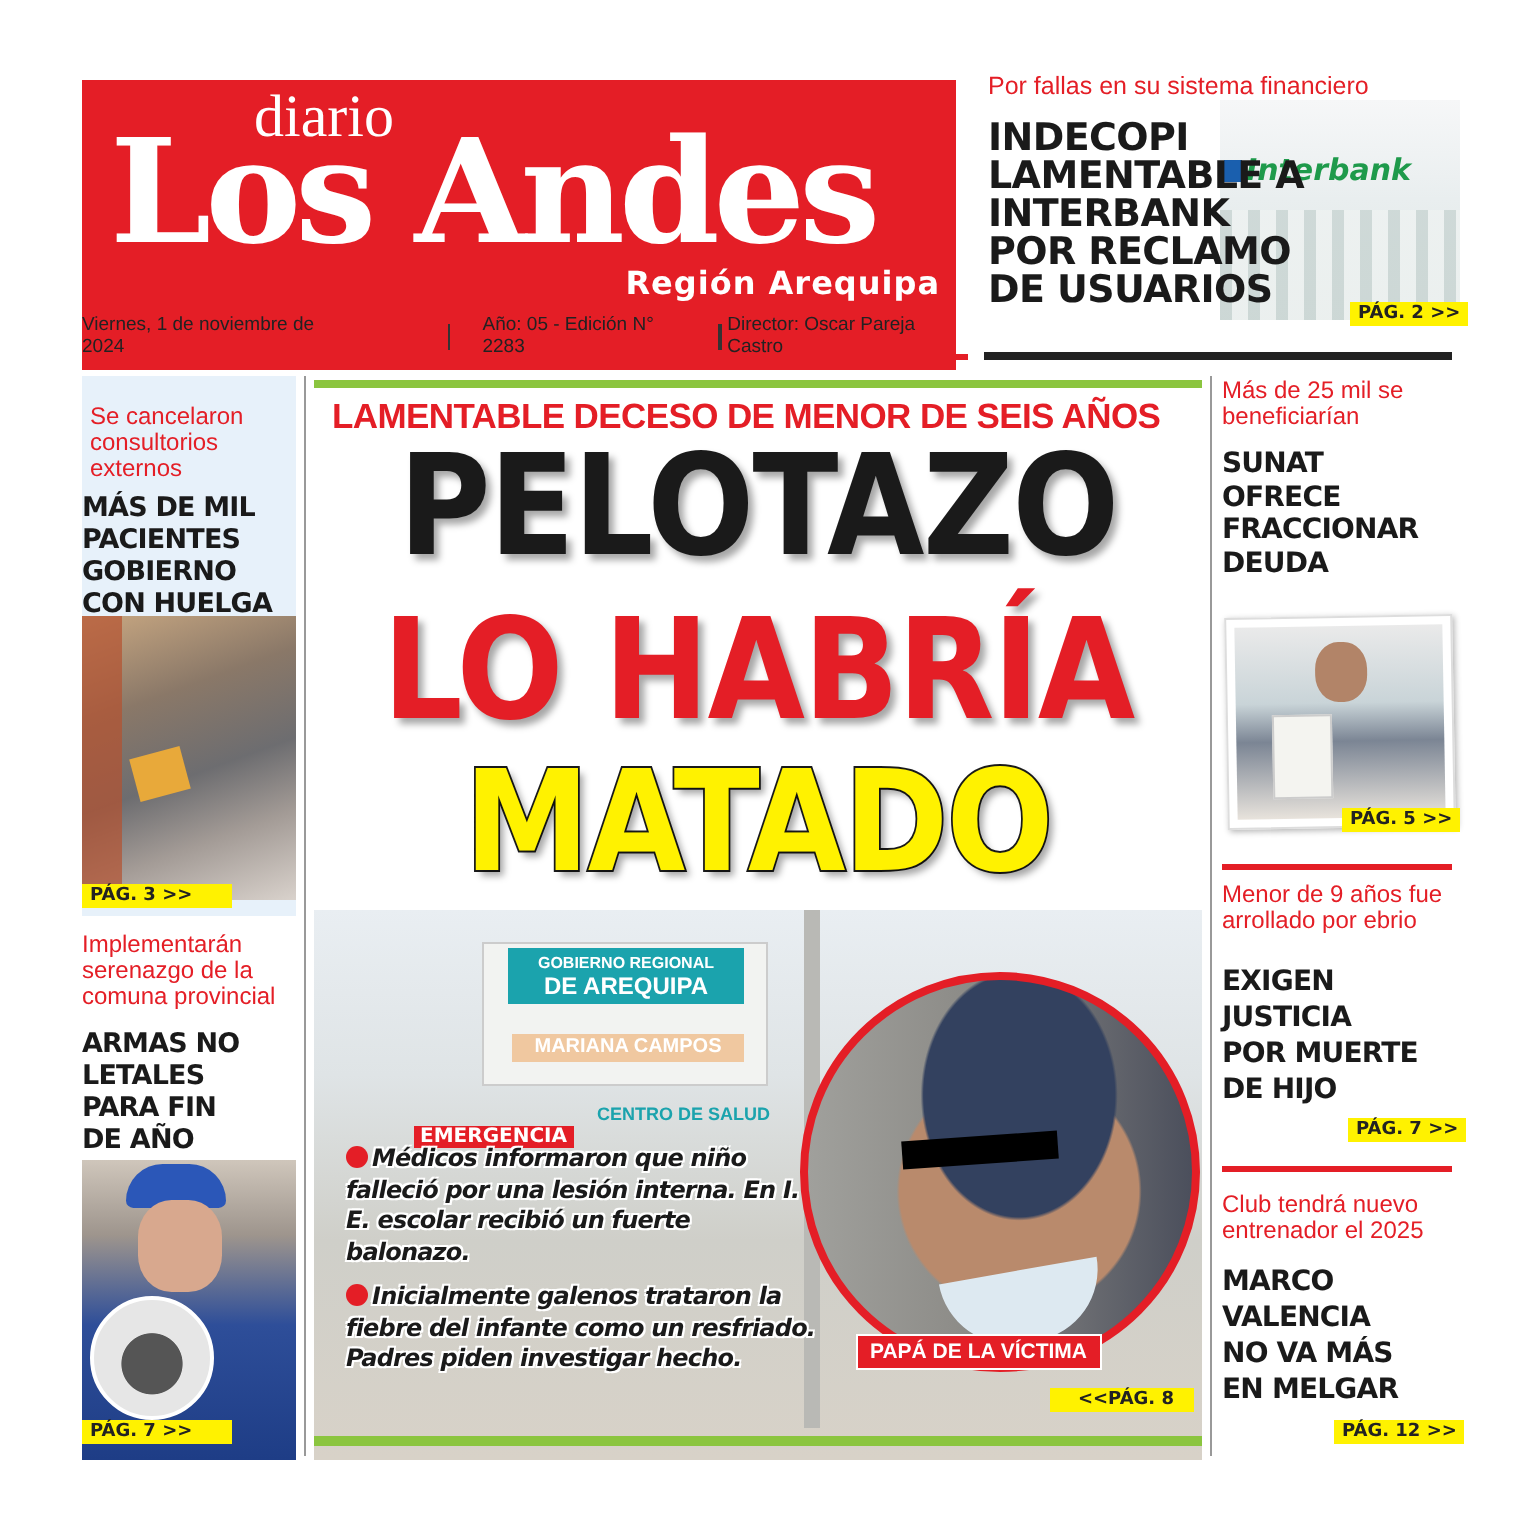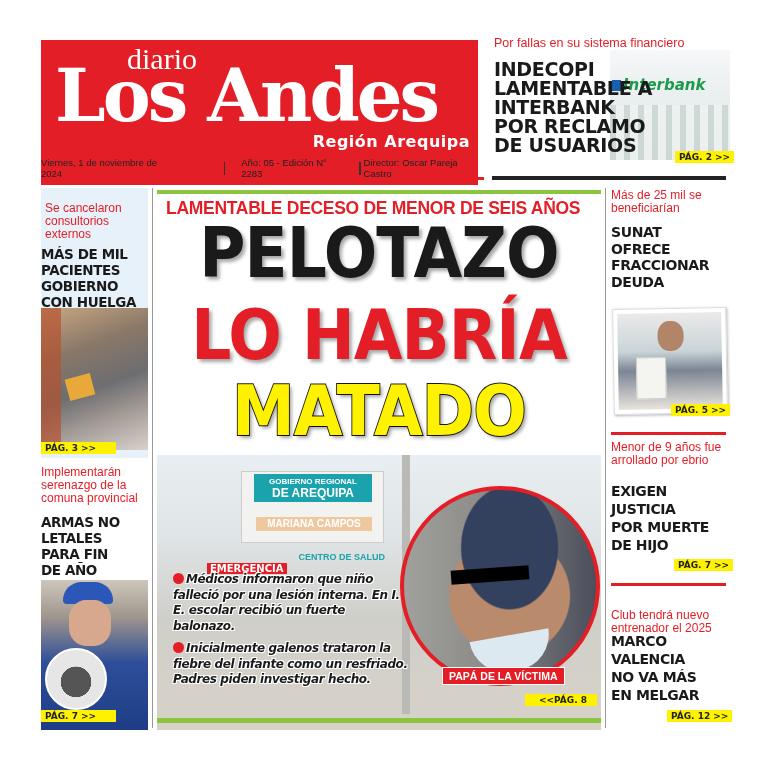--- a/index.html
+++ b/index.html
@@ -66,21 +66,21 @@
   .pole { position: absolute; left: 245px; top: 0; width: 8px; height: 259px; background: #b9b9b5; }
   .bullets { position: absolute; left: 16px; top: 117px; width: 235px; color: #1a1a1a; font-family: "DejaVu Sans", sans-serif; font-weight: bold; font-style: italic; font-size: 12px; line-height: 15.5px; letter-spacing: -0.4px;
              text-shadow: -1px -1px 0 #fff, 1px -1px 0 #fff, -1px 1px 0 #fff, 1px 1px 0 #fff; }
   .bullets p { margin-bottom: 7px; }
   .dot { display: inline-block; width: 11px; height: 11px; border-radius: 50%; background: #e41e26; vertical-align: -1px; margin-right: 2px; }
 
   .circle { position: absolute; left: 243px; top: 31px; width: 200px; height: 200px; border-radius: 50%; border: 4px solid #e41e26; overflow: hidden;
             background: radial-gradient(ellipse at 55% 30%, #33415f 0 32%, transparent 33%), radial-gradient(ellipse at 55% 55%, #b98a6c 0 40%, transparent 41%), linear-gradient(90deg, #a0a09c 0%, #8d8c88 40%, #4b4f5c 100%); }
   .circle .bar { position: absolute; left: 47px; top: 78px; width: 78px; height: 14px; background: #000; transform: rotate(-4deg); }
   .circle .mask { position: absolute; left: 68px; top: 145px; width: 80px; height: 36px; background: #dde9f1; border-radius: 0 0 40px 40px; transform: rotate(-10deg); }
-  .victim-label { position: absolute; left: 285px; top: 212px; background: #e41e26; color: #fff; font-weight: bold; font-size: 10.5px; padding: 2px 6px; border: 1px solid #fff; white-space: nowrap; }
+  .victim-label { position: absolute; left: 271px; top: 212px; background: #e41e26; color: #fff; font-weight: bold; font-size: 10.5px; padding: 2px 6px; border: 1px solid #fff; white-space: nowrap; }
   .center-pag { position: absolute; right: 4px; top: 239px; }
 
   
   .rc { left: 611px; width: 118px; }
   .rc-photo { left: 613px; top: 308px; width: 114px; height: 106px; background: #fff; border: 1px solid #ddd; box-shadow: 1px 1px 3px rgba(0,0,0,0.3); transform: rotate(-1deg); }
   .rc-photo .inner { position: absolute; left: 4px; top: 4px; width: 104px; height: 96px; background: linear-gradient(180deg, #eaeaea 0%, #c9d4d8 40%, #7b8594 60%, #e8e3dc 100%); overflow: hidden; }
   .rc-photo .head { position: absolute; left: 40px; top: 8px; width: 26px; height: 30px; background: #b28468; border-radius: 45%; }
   .rc-photo .paper { position: absolute; left: 18px; top: 44px; width: 30px; height: 42px; background: #f4f4f0; border: 1px solid #ccc; }
   .red-rule { height: 3px; background: #e41e26; }
 </style>
@@ -193,20 +193,20 @@
 <div class="abs rc kicker" style="top:441px">Menor de 9 años fue arrollado por ebrio</div>
 <div class="abs rc shead" style="top:482px;font-size:14px;line-height:18px">
   <span>EXIGEN</span>
   <span>JUSTICIA</span>
   <span>POR MUERTE</span>
   <span>DE HIJO</span>
 </div>
 <div class="abs pag" style="left:674px;top:559px">PÁG. 7 &gt;&gt;</div>
 <div class="abs red-rule" style="left:611px;top:583px;width:115px"></div>
 
-<div class="abs rc kicker" style="top:609px">Club tendrá nuevo entrenador el 2025</div>
+<div class="abs rc kicker" style="top:596px">Club tendrá nuevo entrenador el 2025</div>
 <div class="abs rc shead" style="top:632px;font-size:14px;line-height:18px">
   <span>MARCO</span>
   <span>VALENCIA</span>
   <span>NO VA MÁS</span>
   <span>EN MELGAR</span>
 </div>
 <div class="abs pag" style="left:667px;top:710px">PÁG. 12 &gt;&gt;</div>
 
 </body></html>

